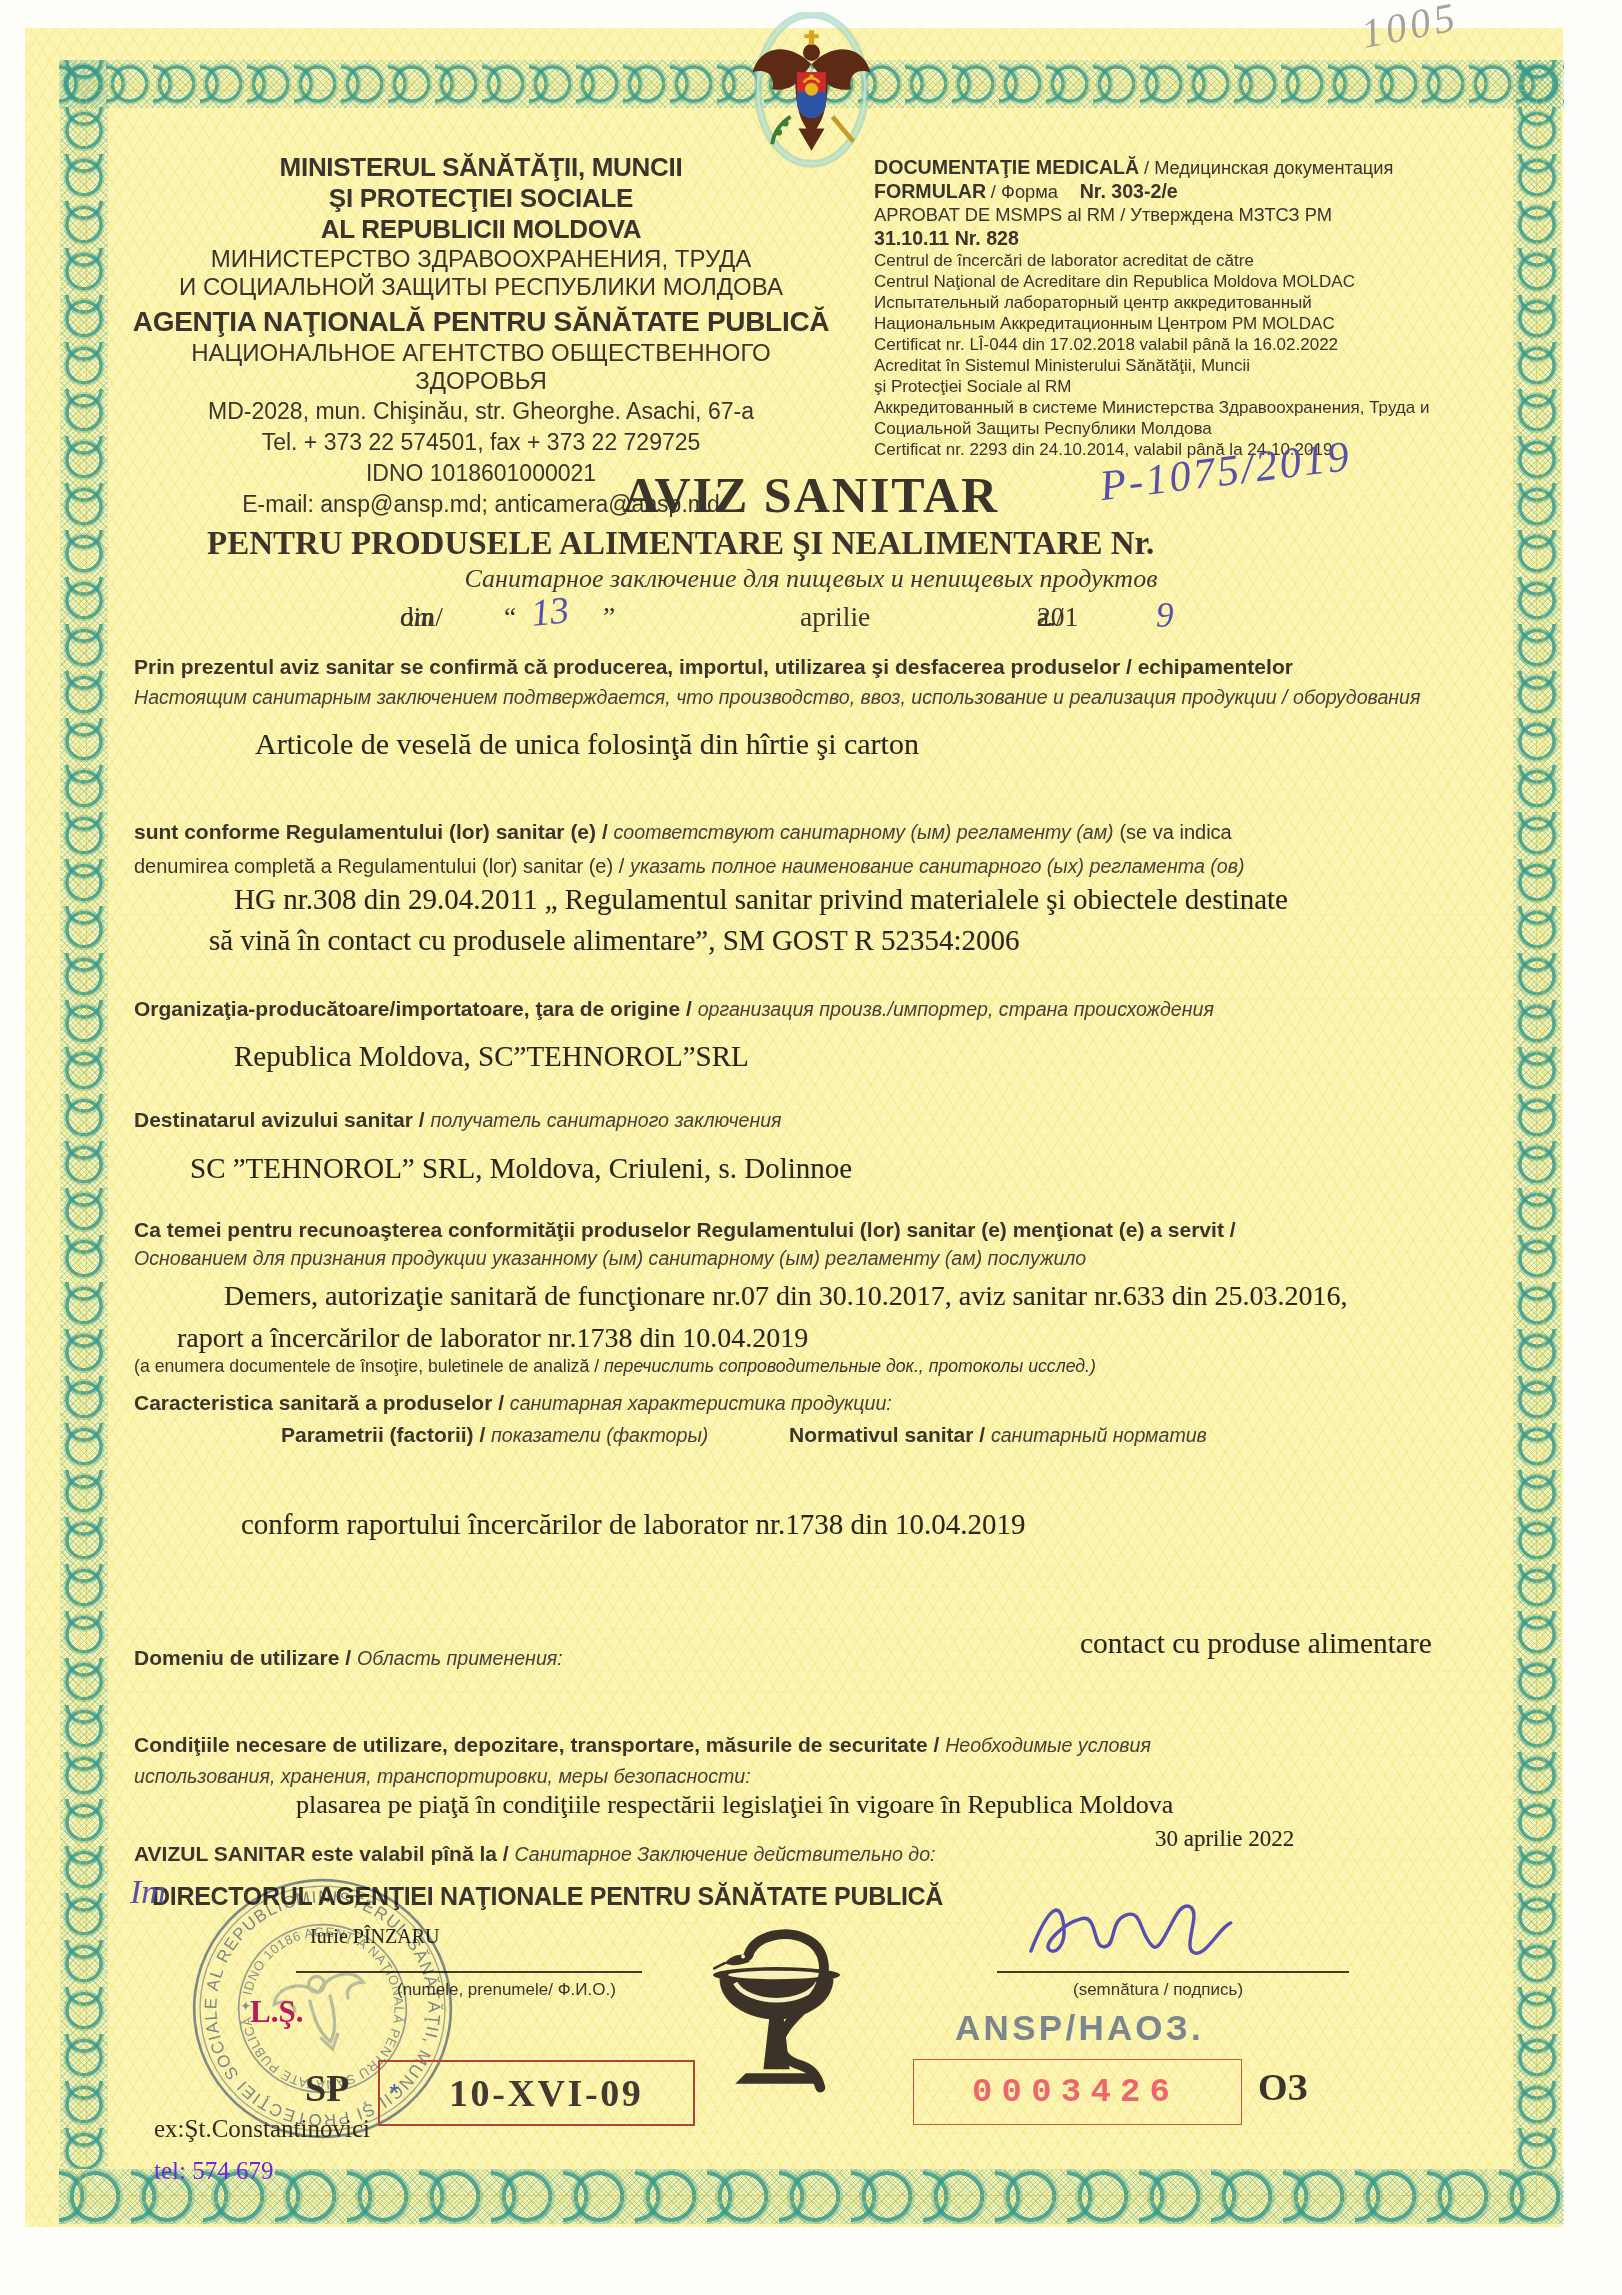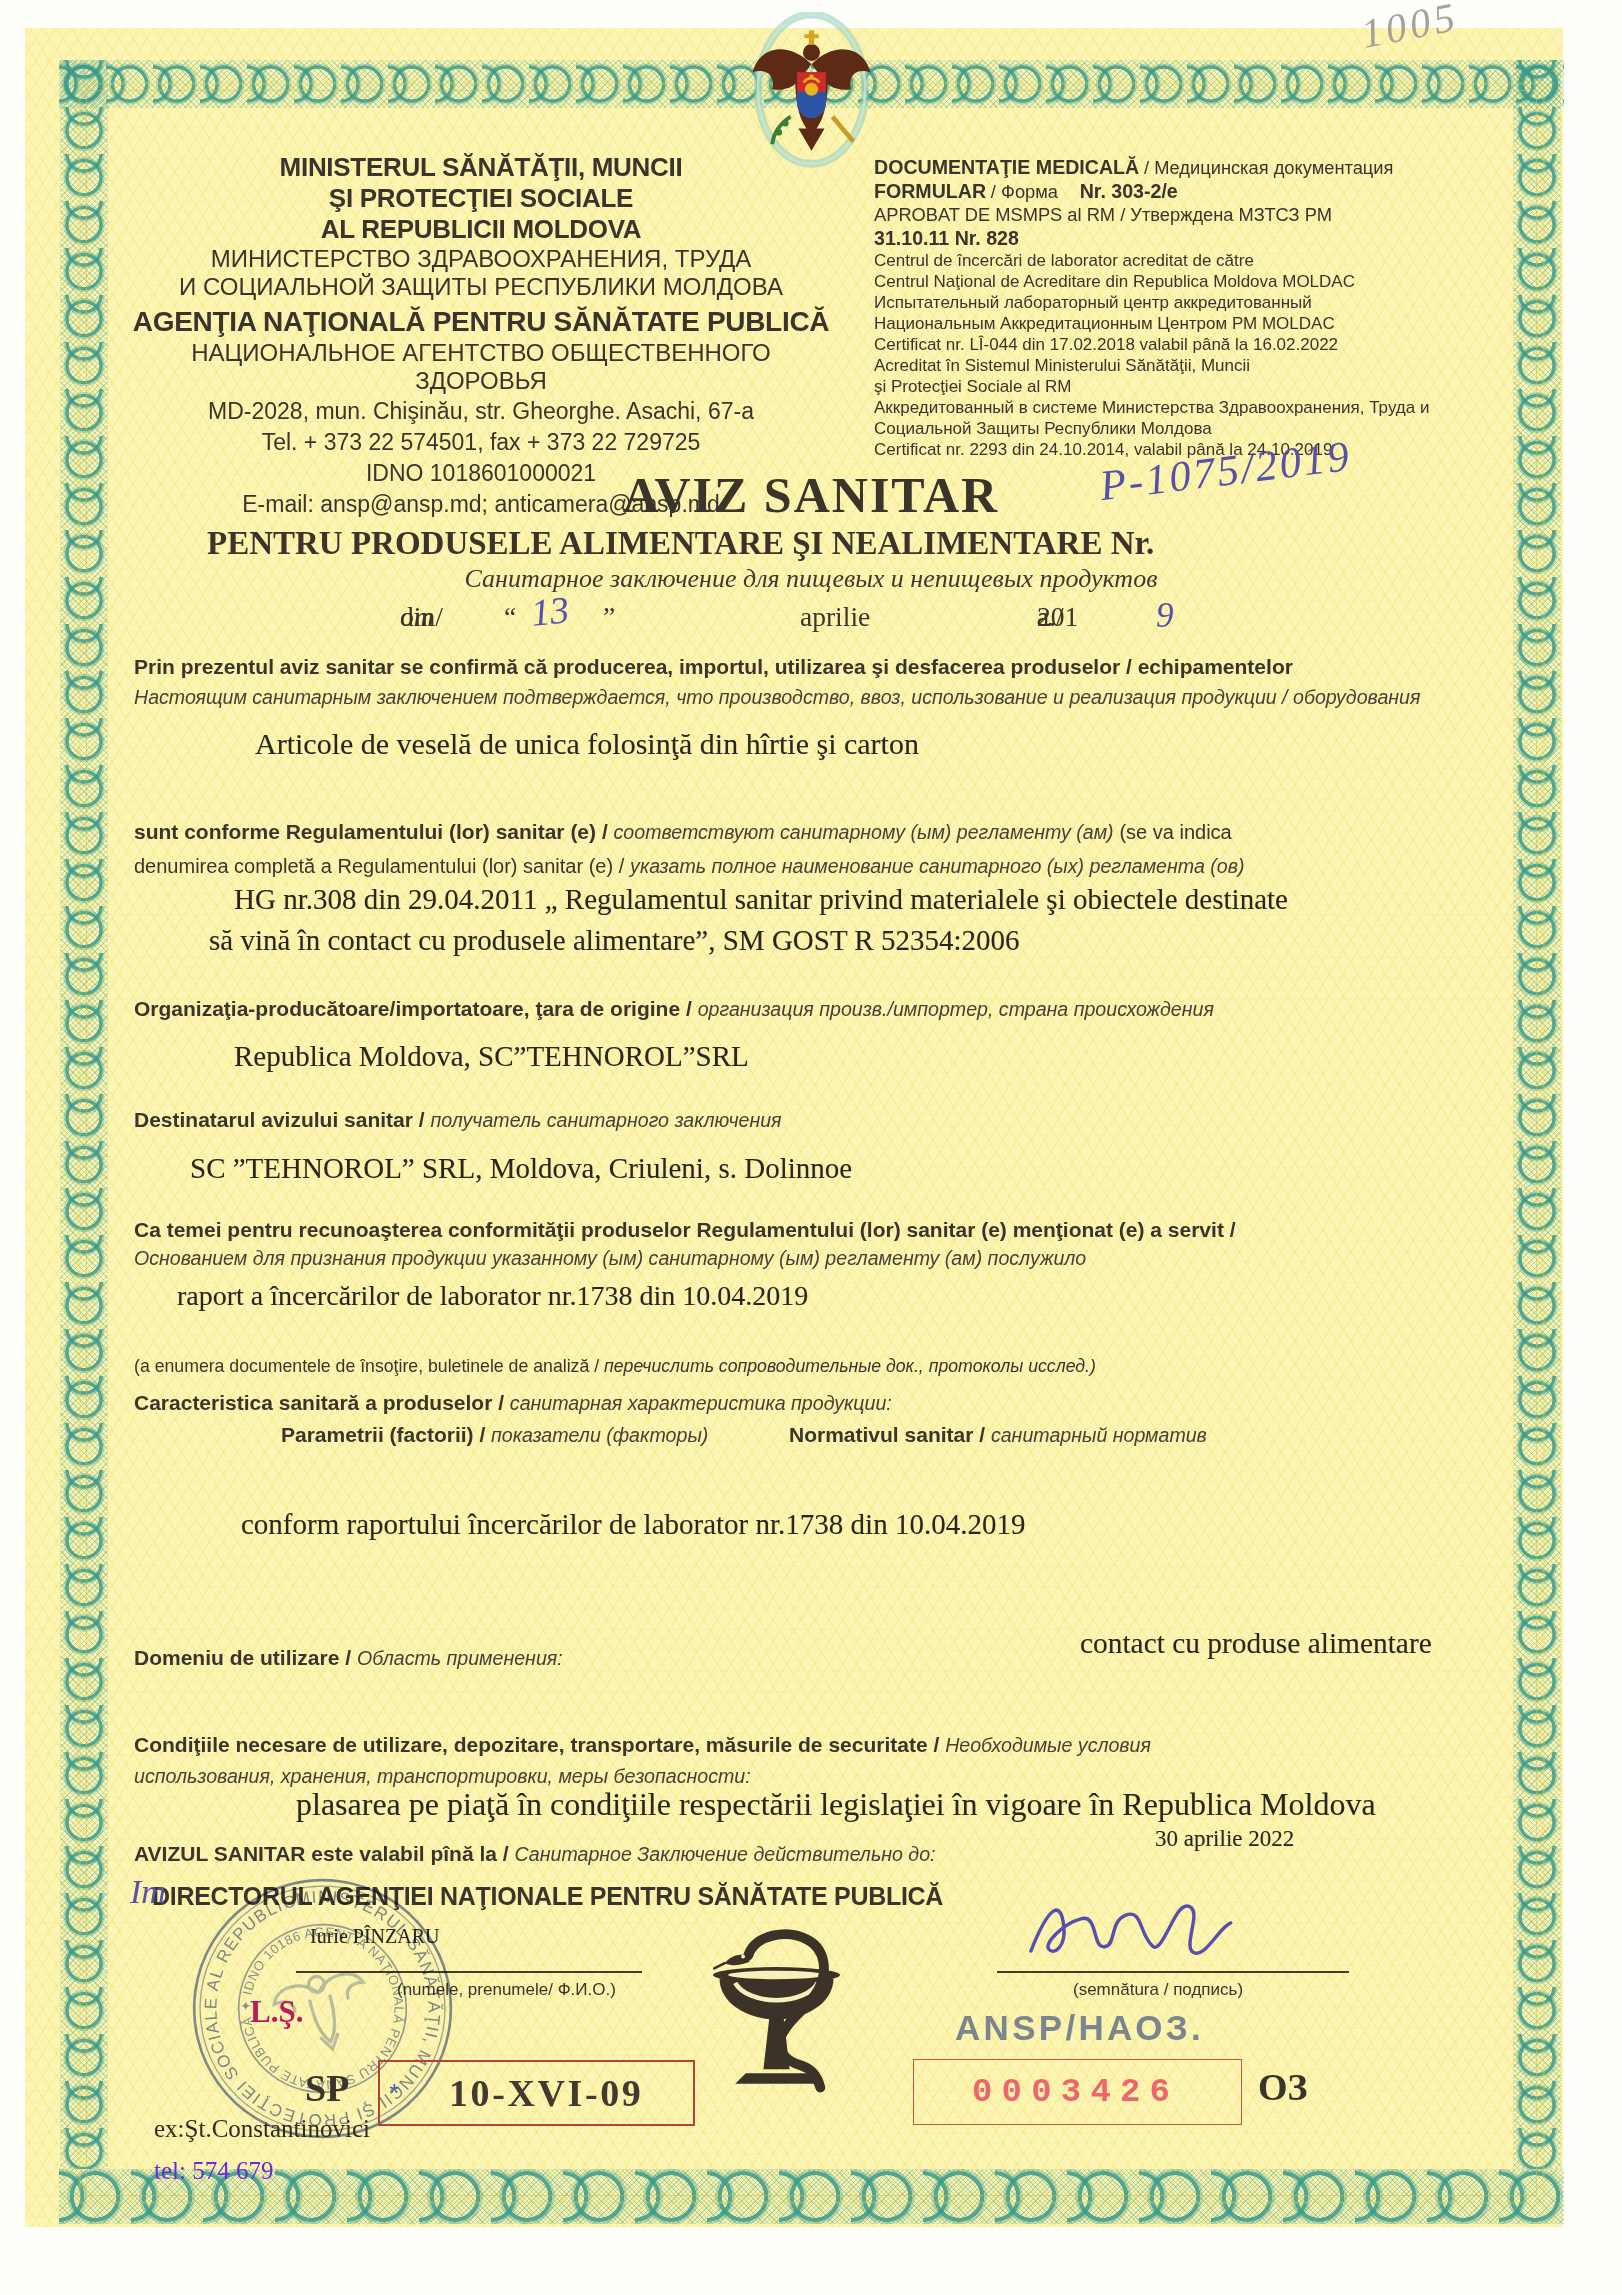--- a/index.html
+++ b/index.html
@@ -102,21 +102,21 @@
   #basis-note{left:134px;top:1356px;font:17.7px "Liberation Sans",sans-serif;color:#3a342c;}
   #basis-note .ru{font-style:italic;}
   #charact{left:134px;top:1389px;width:1400px;}
   #char-col1{left:281px;top:1421px;}
   #char-col2{left:789px;top:1421px;}
   #charact-val{left:241px;top:1505px;font-size:29px;}
   #usage{left:134px;top:1644px;}
   #usage-val{left:1080px;top:1624px;font-size:29.4px;}
   #cond{left:134px;top:1731px;width:1413px;}
   #cond-ru2{left:134px;top:1765px;font:italic 19.6px "Liberation Sans",sans-serif;color:#464035;}
-  #cond-val{left:296px;top:1785px;font-size:32px;}
+  #cond-val{left:296px;top:1785px;font-size:26px;}
   #cond-date{left:1155px;top:1819px;font-size:23px;}
   #valid{left:134px;top:1840px;}
 
   
   #director{left:152px;top:1882px;font:bold 25px "Liberation Sans",sans-serif;letter-spacing:-0.3px;color:#3a342c;}
   #hw-im{left:130px;top:1873px;font:italic 34px "Liberation Serif",serif;color:#5752a8;}
   #dirname{left:310px;top:1917px;font-size:20px;}
   .sigline{border-top:2px solid #43392f;height:0;}
   #sigline-l{left:296px;top:1971px;width:346px;}
   #sigline-r{left:997px;top:1971px;width:352px;}
@@ -261,20 +261,21 @@
   </div>
 
   <div class="abs lbl" id="dest">
     <span>Destinatarul avizului sanitar /</span> <span class="ru">получатель санитарного заключения</span>
   </div>
   <div class="abs val" id="dest-val">SC ”TEHNOROL” SRL, Moldova, Criuleni, s. Dolinnoe</div>
 
   <div class="abs lbl" id="basis">Ca temei pentru recunoaşterea conformităţii produselor  Regulamentului (lor) sanitar (e) menţionat (e) a servit /</div>
   <div class="abs" id="basis-ru">Основанием для признания продукции указанному (ым) санитарному (ым) регламенту (ам) послужило</div>
   <div class="abs val" id="basis-val">
+    <div class="ind">Demers, autorizaţie sanitară de funcţionare nr.07 din 30.10.2017, aviz sanitar nr.633 din 25.03.2016,</div>
     <div>raport a încercărilor de laborator nr.1738 din 10.04.2019</div>
   </div>
   <div class="abs" id="basis-note">
     <span>(a enumera documentele de însoţire, buletinele de analiză / </span><span class="ru">перечислить сопроводительные док., протоколы исслед.)</span>
   </div>
 
   <div class="abs lbl" id="charact">
     <span>Caracteristica sanitară a produselor /</span> <span class="ru">санитарная характеристика продукции:</span>
   </div>
   <div class="abs lbl" id="char-col1">

